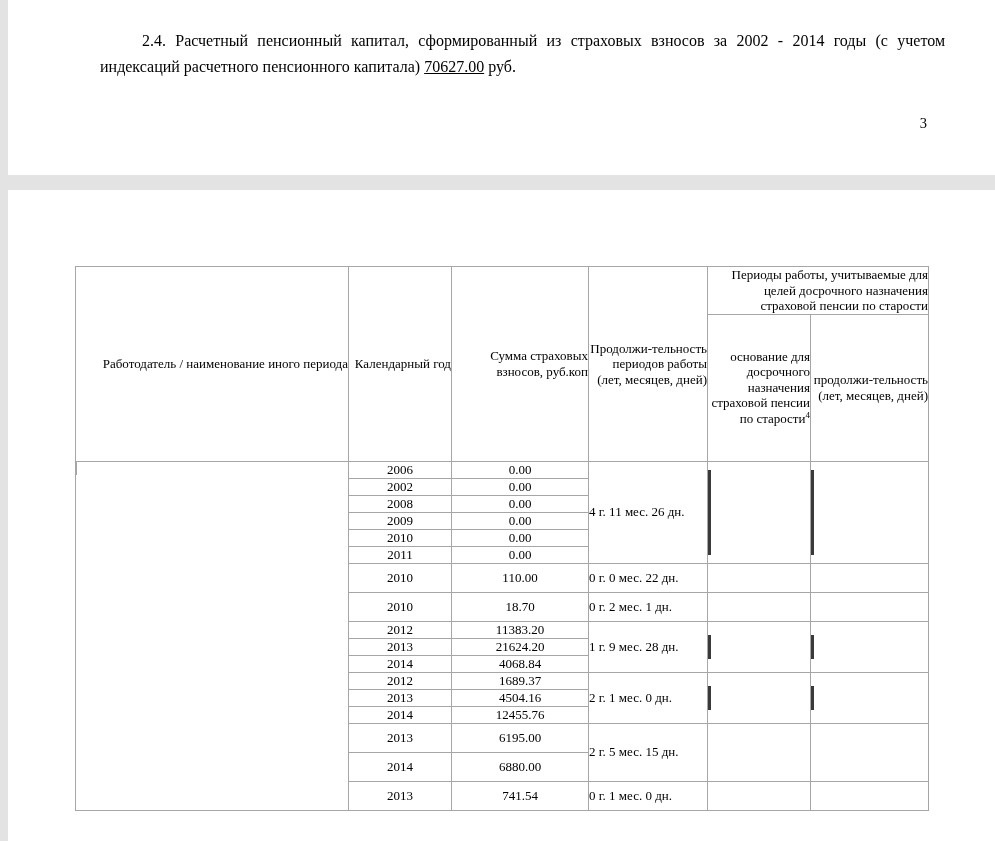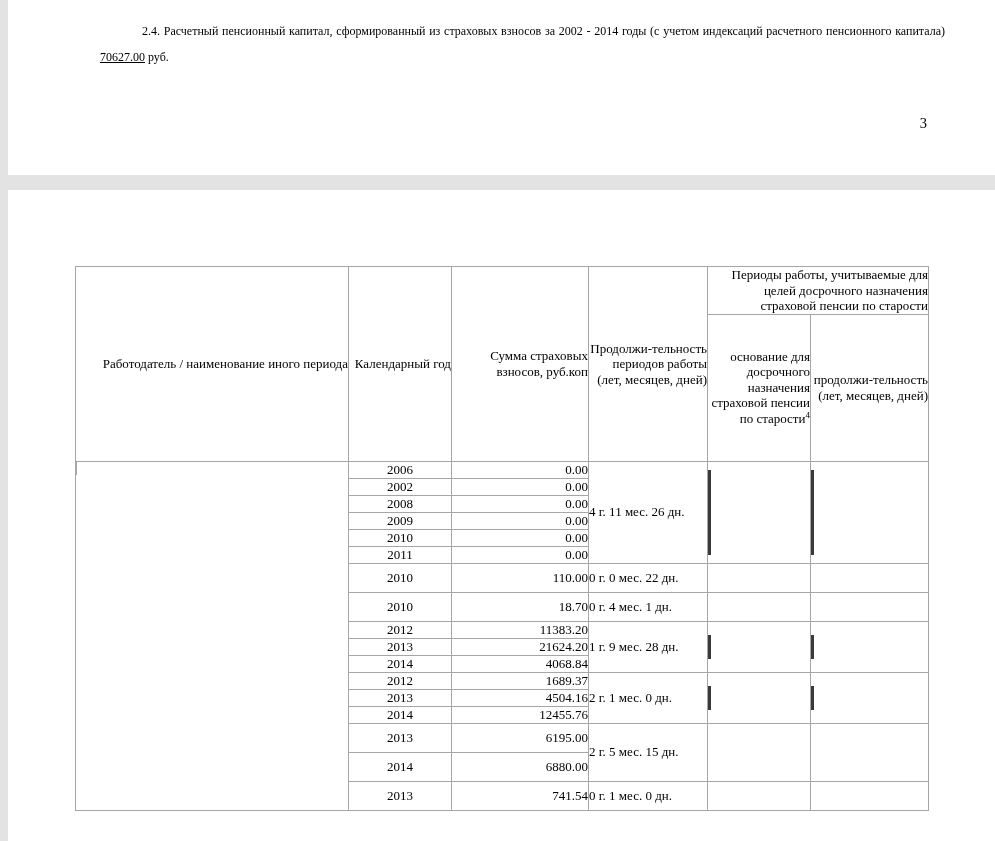--- a/index.html
+++ b/index.html
@@ -29,23 +29,23 @@
     background: #ffffff;
   }
   .page-one   { top: 0px;   height: 175px; }
   .page-gap   { position:absolute; left:0; right:0; top:175px; height:15px; background:#e3e3e3; }
   .page-two   { top: 190px; bottom: 0; }
 
   
   .para {
     position: absolute;
     left: 92px;
-    top: 18px;
+    top: 28px;
     width: 845px;
-    font-size: 12px;
+    font-size: 16px;
     line-height: 26px;
     text-align: justify;
     text-indent: 42px;
   }
   .para .underline {
     text-decoration: underline;
   }
 
   .page-number {
     position: absolute;
@@ -82,21 +82,21 @@
     vertical-align: top;
   }
   th.hcell.mid { vertical-align: middle; }
 
   
   .h-top { height: 84px; }
   .h-sub { height: 146px; margin-left: 12px; }
 
   td.c-emp   { height: 1px; }
   td.c-year  { text-align: center; padding: 1px 2px; }
-  td.c-sum   { text-align: right; padding: 1px 2px; }
+  td.c-sum   { text-align: center; padding: 1px 2px; }
   td.c-dur   { text-align: left; padding: 2px 4px; }
   td.c-basis, td.c-durp { padding: 1px; }
 
   
   td.accent { position: relative; }
   td.accent::before {
     content: "";
     position: absolute;
     left: 0px;
     top: 8px;
@@ -202,21 +202,21 @@
             <tr style="height: 29px;">
               <td class="c-year">2010</td>
               <td class="c-sum">110.00</td>
               <td class="c-dur" rowspan="1">0 г. 0 мес. 22 дн.</td>
               <td class="c-basis" rowspan="1"></td>
               <td class="c-durp" rowspan="1"></td>
             </tr>
             <tr style="height: 29px;">
               <td class="c-year">2010</td>
               <td class="c-sum">18.70</td>
-              <td class="c-dur" rowspan="1">0 г. 4 мес. 1 дн.</td>
+              <td class="c-dur" rowspan="1">0 г. 2 мес. 1 дн.</td>
               <td class="c-basis" rowspan="1"></td>
               <td class="c-durp" rowspan="1"></td>
             </tr>
             <tr style="height: 17px;">
               <td class="c-year">2012</td>
               <td class="c-sum">11383.20</td>
               <td class="c-dur" rowspan="3">1 г. 9 мес. 28 дн.</td>
               <td class="c-basis accent short" rowspan="3"></td>
               <td class="c-durp accent short" rowspan="3"></td>
             </tr>

